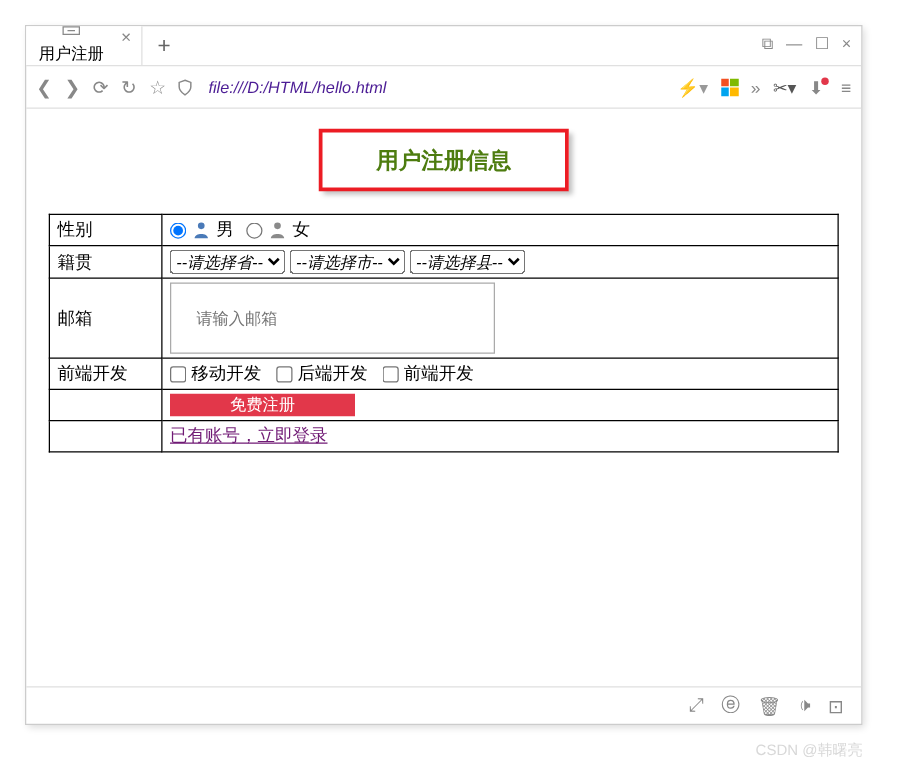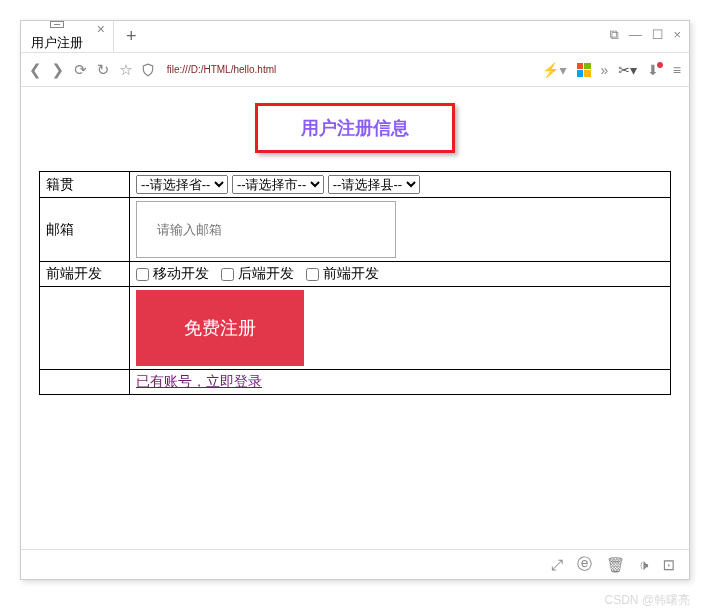--- a/index.html
+++ b/index.html
@@ -10,41 +10,41 @@
 .tab-icon { width: 14px; height: 14px; border: 1px solid #888; display: inline-block; position: relative; }
 .tab-icon::before { content: ""; position: absolute; top: 2px; left: 3px; width: 6px; border-top: 1px solid #888; }
 .tab-close { position: absolute; right: 8px; color: #888; font-size: 14px; cursor: pointer; }
 .tab-add { padding: 0 12px; color: #666; font-size: 18px; cursor: pointer; }
 .window-controls { position: absolute; right: 8px; top: 6px; display: flex; gap: 10px; color: #888; font-size: 13px; }
 .toolbar { height: 34px; display: flex; align-items: center; padding: 0 8px; gap: 8px; border-bottom: 1px solid #e0e0e0; }
 .nav-icons { display: flex; gap: 10px; color: #888; font-size: 15px; }
 .nav-icons span { cursor: pointer; }
 .shield { width: 14px; height: 16px; display: inline-block; position: relative; }
 .shield svg { width: 14px; height: 16px; }
-.addr { flex: 1; color: #7f1d1d; font-size: 10px; padding-left: 4px; }
+.addr { flex: 1; color: #4c1d95; font-size: 13px; padding-left: 4px; font-style: italic; }
 .right-icons { display: flex; gap: 10px; align-items: center; color: #888; }
 .right-icons span { cursor: pointer; font-size: 14px; }
 .flash { color: #999; }
 .grid4 { display: grid; grid-template-columns: 1fr 1fr; grid-template-rows: 1fr 1fr; gap: 1px; width: 14px; height: 14px; }
 .grid4 div:nth-child(1){background:#f25022}.grid4 div:nth-child(2){background:#7fba00}.grid4 div:nth-child(3){background:#00a4ef}.grid4 div:nth-child(4){background:#ffb900}
 .scissors { color: #555; }
 .dot-red { width: 6px; height: 6px; background: #e2374a; border-radius: 50%; display: inline-block; margin-left: -2px; vertical-align: top; }
 .content { padding: 10px 18px; }
 .heading-box { width: 200px; margin: 6px auto 18px; border: 3px solid #ec1c24; text-align: center; padding: 10px 0; box-shadow: 3px 3px 4px rgba(0,0,0,0.25); }
-.heading-box span { color: #8b5cf6; font-weight: bold; font-size: 18px; }
+.heading-box span { color: #4d7c0f; font-weight: bold; font-size: 18px; }
 table.form { width: 100%; border-collapse: collapse; }
 table.form td { border: 1px solid #000; padding: 3px 6px; font-size: 14px; vertical-align: middle; }
 table.form td.label { width: 90px; white-space: nowrap; }
 .radio-row, .check-row { display: flex; align-items: center; gap: 4px; }
 .person-icon { width: 16px; height: 16px; display: inline-block; }
 .person-icon svg { width: 16px; height: 16px; }
-select { font-size: 13px; }
+select { font-size: 13px; font-style: italic; }
 input[type=text] { width: 260px; font-size: 13px; padding: 20px; border: 1px solid #aaa; }
 textarea { width: 420px; height: 70px; resize: none; font-size: 13px; border: 1px solid #aaa; }
-.btn-submit { display: inline-block; background: #e2374a; color: #fff; font-size: 18px; padding: 26px 48px; border: none; cursor: pointer; text-align: right; }
+.btn-submit { display: inline-block; background: #e2374a; color: #fff; font-size: 13px; padding: 0 48px; border: none; cursor: pointer; text-align: right; }
 .login-link { color: #701a75; text-decoration: underline; cursor: pointer; font-size: 14px; }
 .statusbar { position: absolute; bottom: 0; left: 0; right: 0; height: 30px; border-top: 1px solid #e0e0e0; display: flex; justify-content: flex-end; align-items: center; gap: 14px; padding-right: 14px; color: #888; font-size: 15px; }
 .statusbar span { cursor: pointer; }
 .watermark { position: absolute; right: 30px; bottom: 6px; color: #d8d8d8; font-size: 12px; margin-left: 28px; }
 </style>
 </head>
 <body>
 
 <div class="window">
   <div class="titlebar">
@@ -93,20 +93,39 @@
     </div>
   </div>
 
   <div class="content">
     <div class="heading-box">
       <span>用户注册信息</span>
     </div>
 
     <table class="form">
       <tbody>
+          <tr>
+        <td class="label">性别</td>
+        <td>
+          <div class="radio-row">
+            <input type="radio" name="g" checked="" style="">
+            <span class="person-icon"><svg viewBox="0 0 24 24">
+                    <circle cx="12" cy="7" r="4" fill="#4a7ab8"></circle>
+                    <path d="M4 22 C4 15 20 15 20 22" fill="#4a7ab8"></path>
+                  </svg></span>
+            <span>男</span>
+            <input type="radio" name="g" style="margin-left: 6px;">
+            <span class="person-icon"><svg viewBox="0 0 24 24">
+                    <circle cx="12" cy="7" r="4" fill="#8a8a8a"></circle>
+                    <path d="M4 22 C4 15 20 15 20 22" fill="#8a8a8a"></path>
+                  </svg></span>
+            <span>女</span>
+          </div>
+        </td>
+      </tr>
       <tr>
         <td class="label">籍贯</td>
         <td>
           <select><option>--请选择省--</option></select>
           <select><option>--请选择市--</option></select>
           <select><option>--请选择县--</option></select>
         </td>
       </tr>
       <tr>
         <td class="label">邮箱</td>

